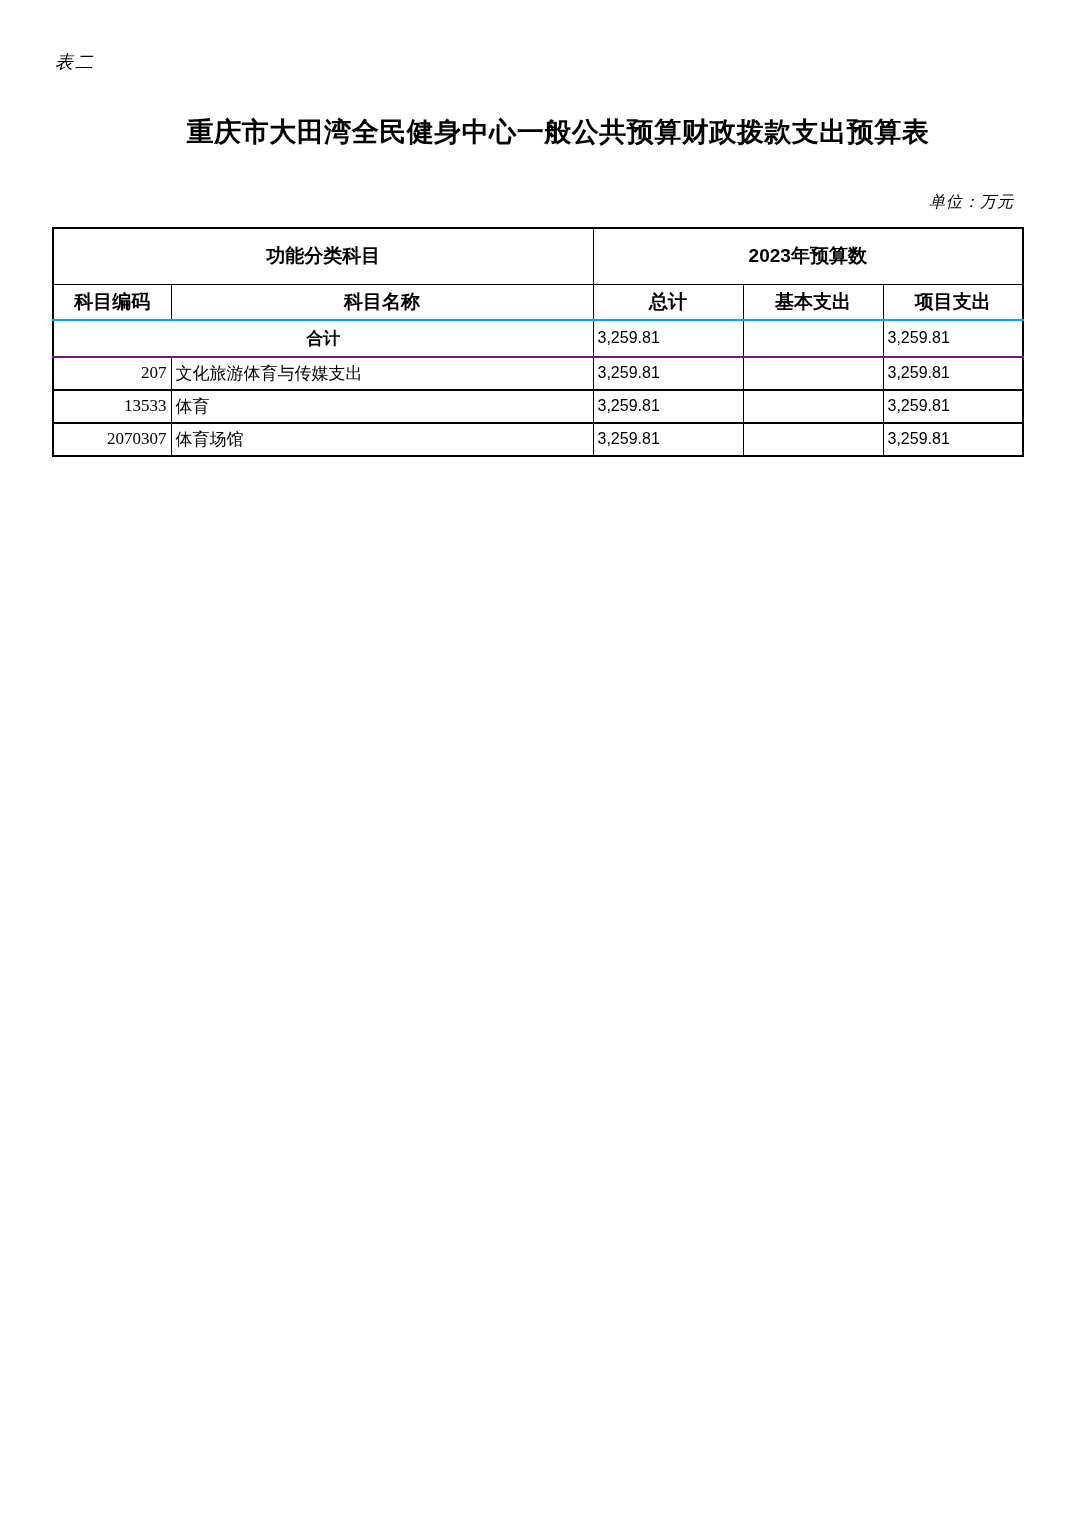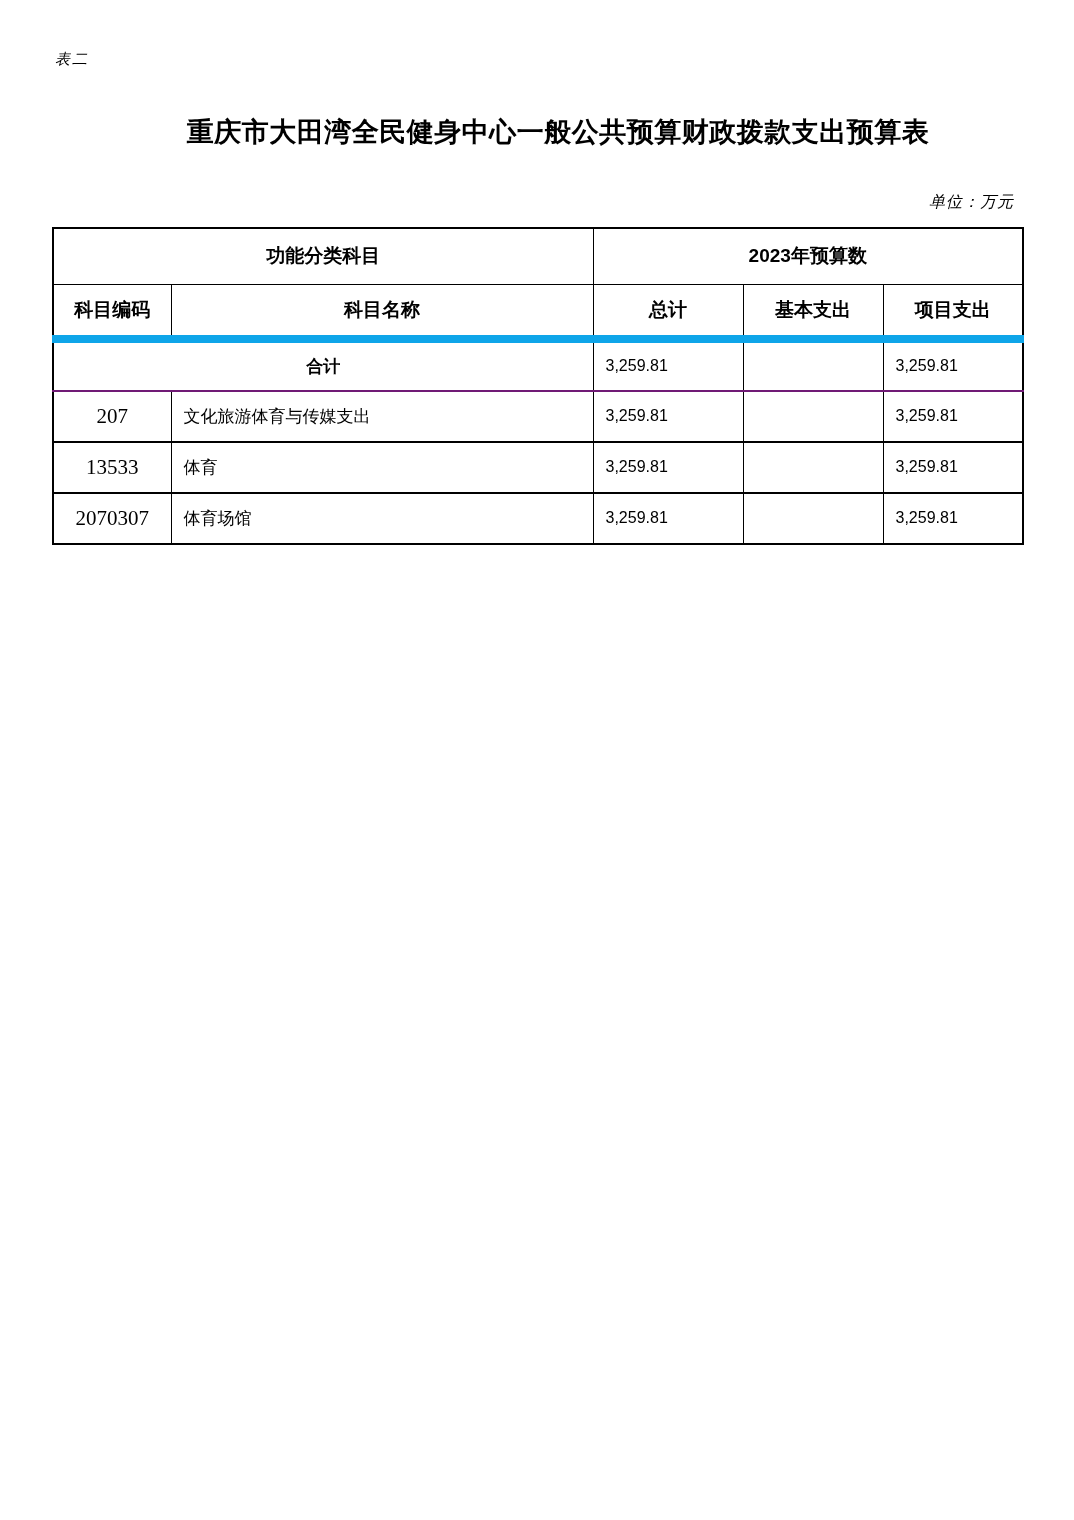--- a/index.html
+++ b/index.html
@@ -11,21 +11,21 @@
     color: #000000;
     position: relative;
     font-family: "Liberation Serif", serif;
   }
   .page { position: absolute; inset: 0; background: #ffffff; }
 
   .table-label {
     position: absolute;
     left: 55px;
     top: 50px;
-    font-size: 15px;
+    font-size: 18px;
     font-style: italic;
     letter-spacing: 2px;
   }
   .doc-title {
     position: absolute;
     top: 114px;
     left: 0;
     width: 100%;
     text-align: center;
     font-size: 27px;
@@ -48,47 +48,47 @@
     position: absolute;
     left: 52px;
     top: 227px;
     width: 970px;
     border-collapse: collapse;
     table-layout: fixed;
     border: 2px solid #000;
   }
   table.budget th, table.budget td {
     border: 1px solid #000;
-    padding: 12px;
+    padding: 4px;
     overflow: hidden;
     white-space: nowrap;
   }
   tr.hrow1 th { height: 56px; }
-  tr.hrow2 th { height: 33px; border-bottom: 8px solid #0ea5e9; }
+  tr.hrow2 th { height: 33px; border-bottom: 2px solid #0ea5e9; }
   tr.total-row td { height: 37px; border-bottom: 2px solid #701a75; }
   tr.data-row td { height: 31px; border-bottom: 2px solid #000; }
 
   .hdr {
     font-family: "Liberation Sans", "DejaVu Sans", sans-serif;
     font-weight: bold;
     font-size: 19px;
     text-align: center;
     vertical-align: middle;
   }
   .total-label {
     font-family: "Liberation Sans", "DejaVu Sans", sans-serif;
     font-weight: bold;
     font-size: 17px;
     text-align: center;
     vertical-align: middle;
   }
   td.code {
     font-family: "Liberation Serif", serif;
-    font-size: 21px;
-    text-align: center;
+    font-size: 17px;
+    text-align: right;
     vertical-align: middle;
   }
   td.name {
     font-family: "Liberation Serif", serif;
     font-size: 17px;
     text-align: left;
     vertical-align: middle;
   }
   td.num {
     font-family: "Liberation Sans", "DejaVu Sans", sans-serif;

